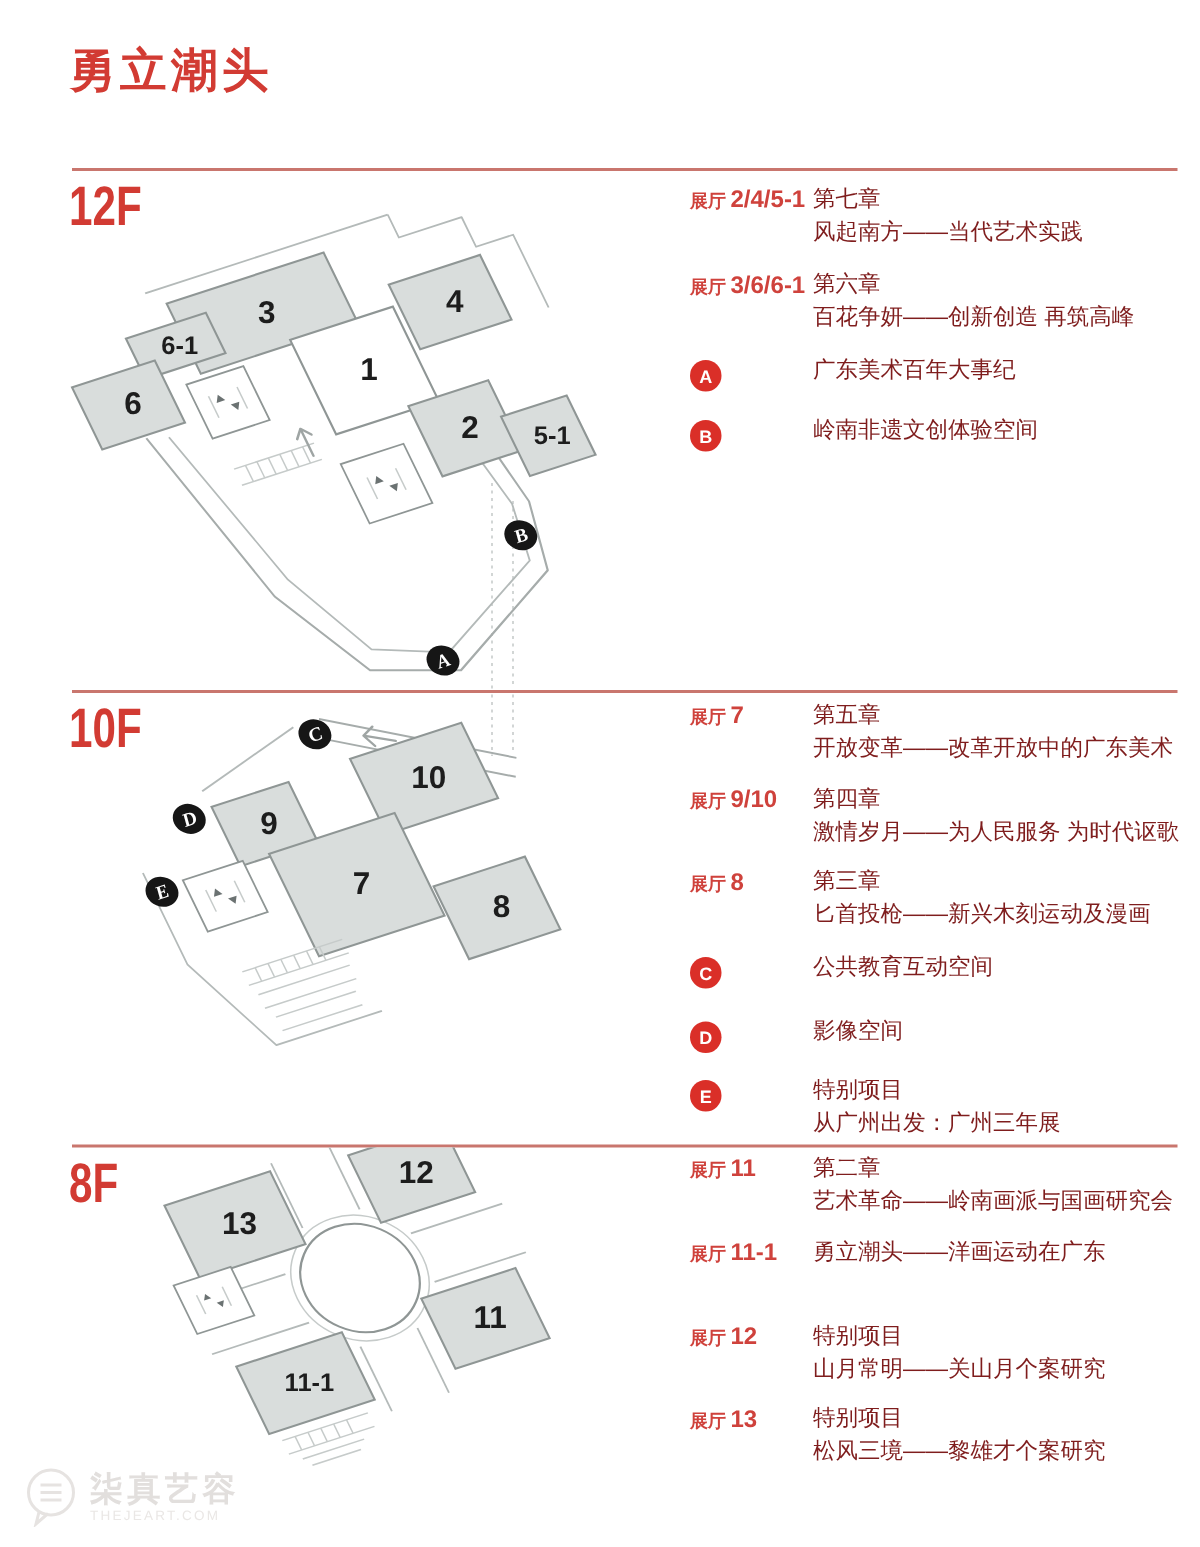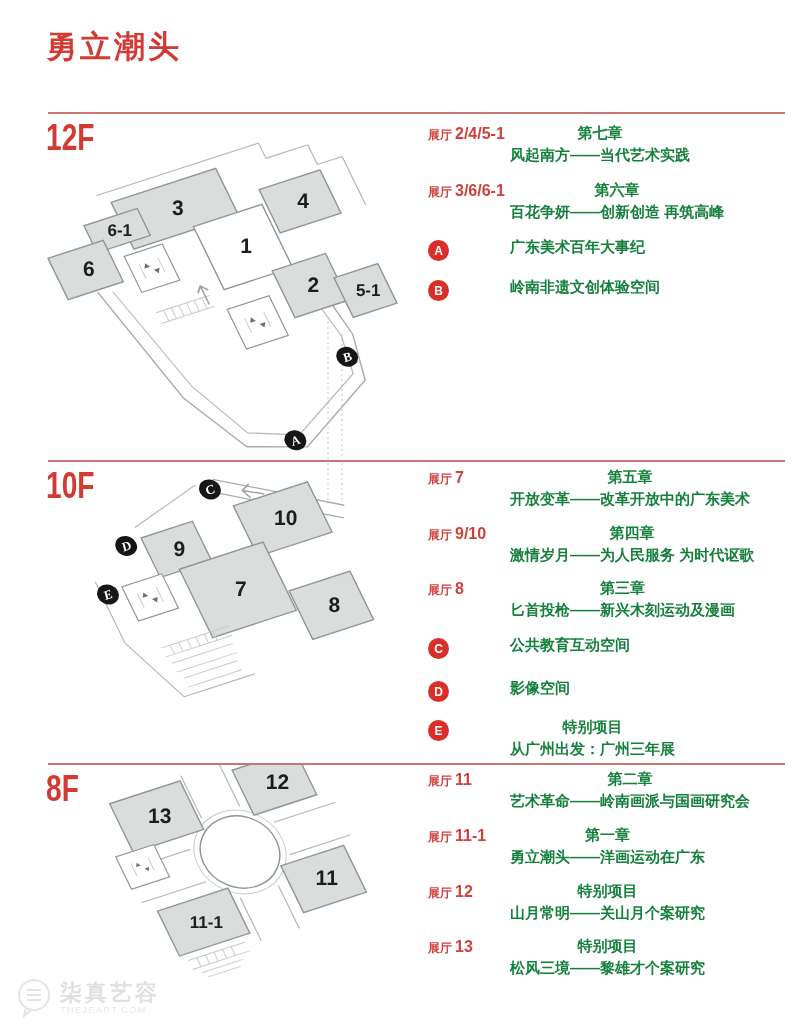--- a/index.html
+++ b/index.html
@@ -7,24 +7,24 @@
        font-family:"Liberation Sans",sans-serif;}
   .page-title{position:absolute;left:46px;top:26px;font-size:31px;font-weight:bold;
        color:#d23b33;letter-spacing:3px;}
   .divider{position:absolute;left:48px;width:737px;height:2px;background:#c9766e;}
   .floor-name{position:absolute;left:46px;color:#d23b33;font-weight:bold;font-size:37px;
        transform:scaleX(0.76);transform-origin:0 0;letter-spacing:0;line-height:1;}
   .plan-svg{position:absolute;left:0;top:0;}
   
   .lrow{position:absolute;left:428px;display:flex;align-items:flex-start;width:360px;}
   .lkey{width:82px;flex:none;color:#cf423c;font-weight:bold;display:flex;
-        align-items:baseline;gap:3px;padding-top:3px;}
+        align-items:baseline;gap:3px;padding-top:3px;margin-left:32px;}
   .hall{font-size:12px;}
   .hno{font-size:16px;}
-  .lbody{font-size:15px;font-weight:bold;color:#15803d;line-height:22px;text-align:center;}
+  .lbody{font-size:15px;font-weight:normal;color:#7f1d1d;line-height:22px;}
   .badge{width:21px;height:21px;border-radius:50%;background:#da2f28;color:#fff;
         display:inline-flex;align-items:center;justify-content:center;
         font-size:12px;font-weight:bold;margin-top:1px;}
   
   .room{fill:#d9dddc;stroke:#8f9695;stroke-width:1.4;}
   .roomw{fill:#ffffff;stroke:#8f9695;stroke-width:1.4;}
   .wall{fill:none;stroke:#a6acab;stroke-width:1.4;stroke-linejoin:round;}
   .wall2{fill:none;stroke:#b4bab9;stroke-width:1.2;stroke-linejoin:round;}
   .lite{fill:none;stroke:#c6cbca;stroke-width:1;}
   .dash{fill:none;stroke:#c3c8c7;stroke-width:1;stroke-dasharray:2 3;}
@@ -370,21 +370,20 @@
       <div>第二章</div>
       <div>艺术革命——岭南画派与国画研究会</div>
     </div>
 </div>
 <div class="lrow" style="top:824px">
   <div class="lkey">
       <span class="hall">展厅</span>
       <span class="hno">11-1</span>
     </div>
   <div class="lbody">
-      <div>第一章</div>
       <div>勇立潮头——洋画运动在广东</div>
     </div>
 </div>
 <div class="lrow" style="top:880px">
   <div class="lkey">
       <span class="hall">展厅</span>
       <span class="hno">12</span>
     </div>
   <div class="lbody">
       <div>特别项目</div>

